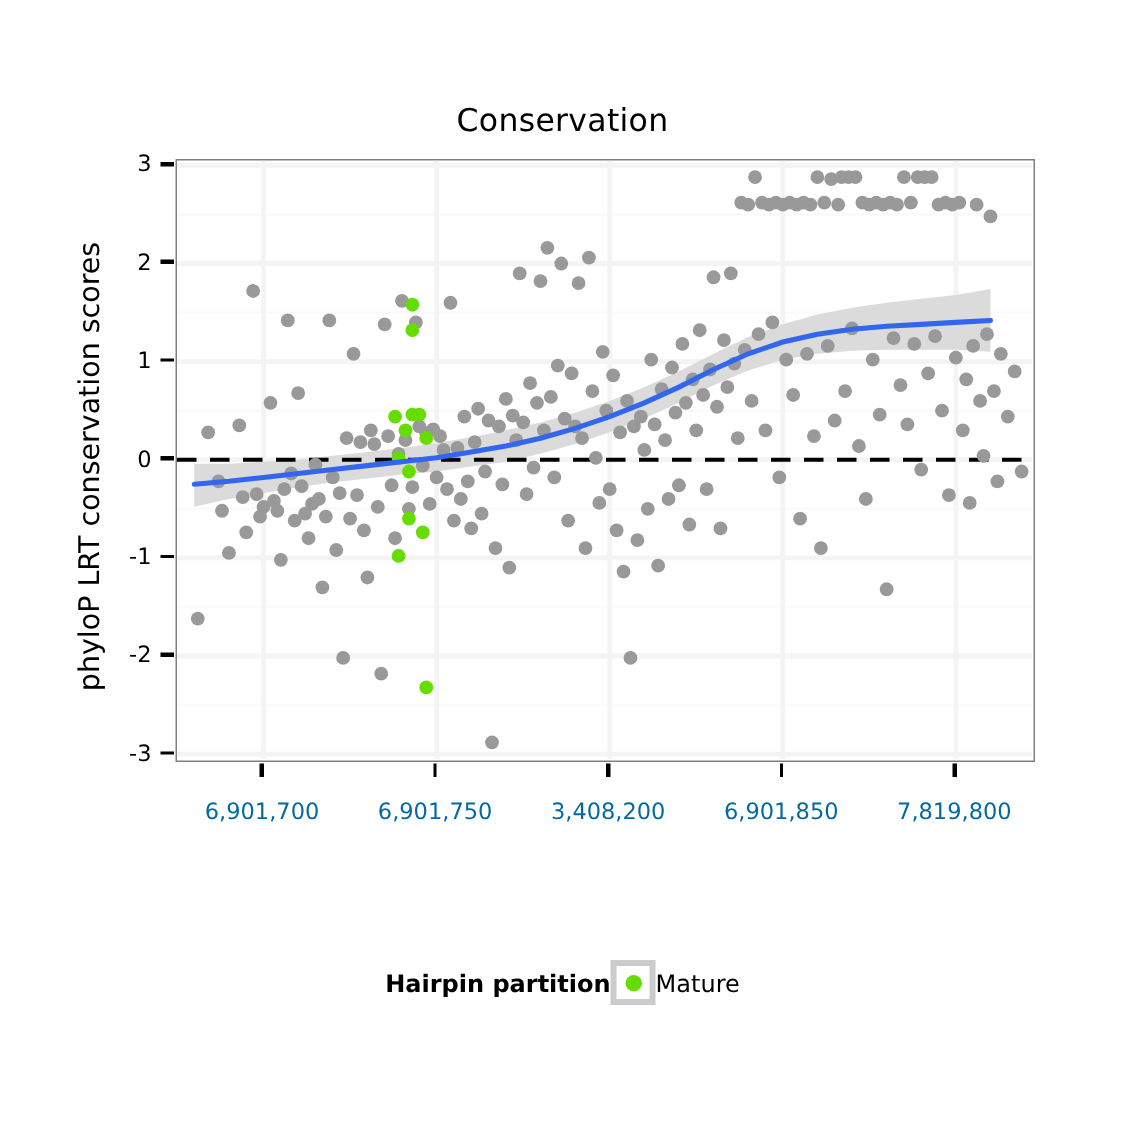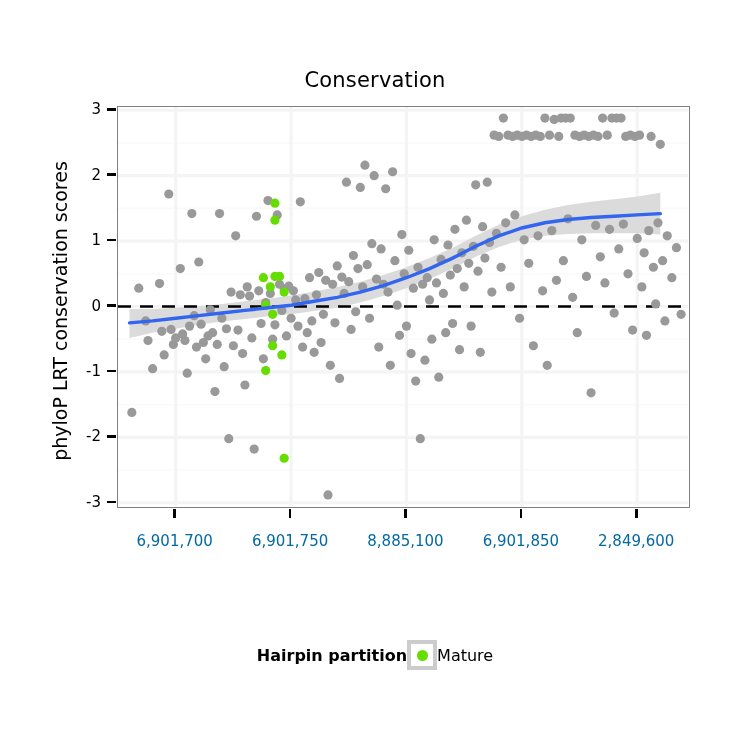--- a/index.html
+++ b/index.html
@@ -152,25 +152,25 @@
       <div class="ytick-label" style="top: 165.68px; right: 649px;">2</div>
       <div class="ytick-mark" style="top: 108.07px;"></div>
       <div class="ytick-label" style="top: 100.27px; right: 649px;">3</div>
     </div>
   <div id="xticks-host">
       <div class="xtick-mark" style="left: 173.492px;"></div>
       <div class="xtick-label" style="left: 174.692px;">6,901,700</div>
       <div class="xtick-mark" style="left: 288.877px;"></div>
       <div class="xtick-label" style="left: 290.077px;">6,901,750</div>
       <div class="xtick-mark" style="left: 404.262px;"></div>
-      <div class="xtick-label" style="left: 405.462px;">8,885,100</div>
+      <div class="xtick-label" style="left: 405.462px;">3,408,200</div>
       <div class="xtick-mark" style="left: 519.646px;"></div>
       <div class="xtick-label" style="left: 520.846px;">6,901,850</div>
       <div class="xtick-mark" style="left: 635.031px;"></div>
-      <div class="xtick-label" style="left: 636.231px;">2,849,600</div>
+      <div class="xtick-label" style="left: 636.231px;">7,819,800</div>
     </div>
 
   <div id="panel">
     <svg id="panel-svg" width="570" height="399" viewBox="0 0 570 399">
         <line x1="0" x2="570" y1="395.7295081967213" y2="395.7295081967213" stroke="#f4f4f4" stroke-width="3.2"></line>
         <line x1="0" x2="570" y1="330.31967213114757" y2="330.31967213114757" stroke="#f4f4f4" stroke-width="3.2"></line>
         <line x1="0" x2="570" y1="264.9098360655738" y2="264.9098360655738" stroke="#f4f4f4" stroke-width="3.2"></line>
         <line x1="0" x2="570" y1="199.5" y2="199.5" stroke="#f4f4f4" stroke-width="3.2"></line>
         <line x1="0" x2="570" y1="134.09016393442624" y2="134.09016393442624" stroke="#f4f4f4" stroke-width="3.2"></line>
         <line x1="0" x2="570" y1="68.68032786885243" y2="68.68032786885243" stroke="#f4f4f4" stroke-width="3.2"></line>

